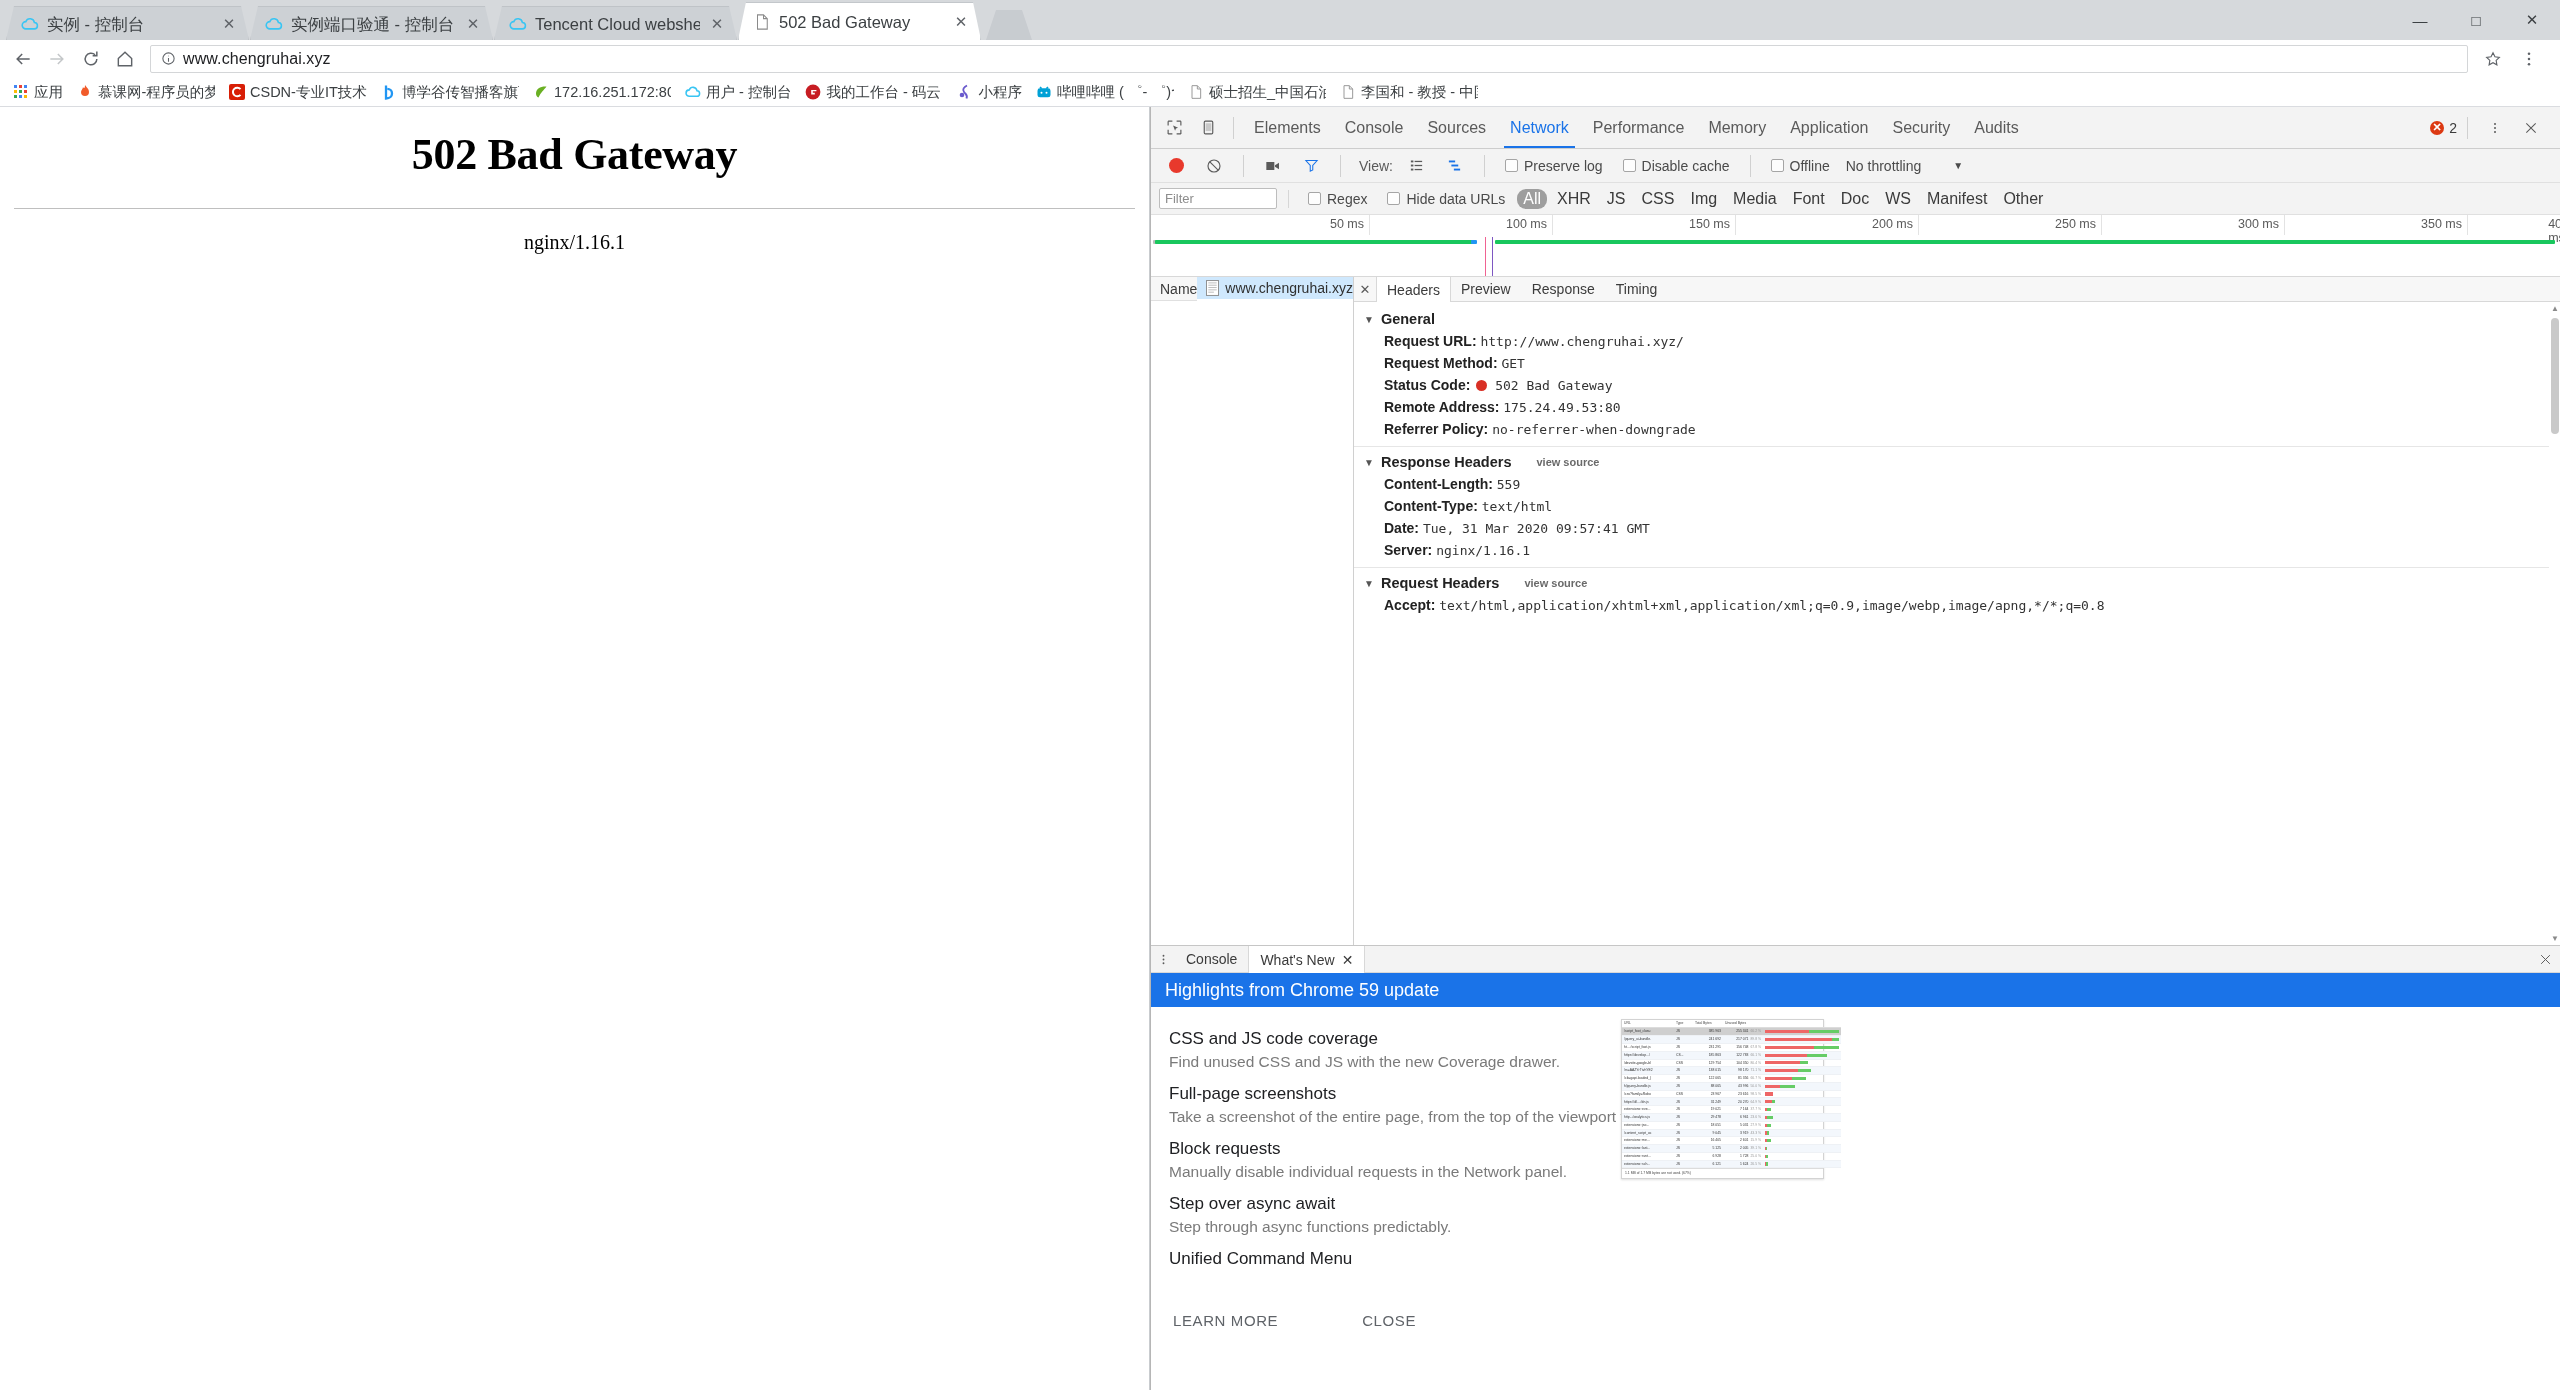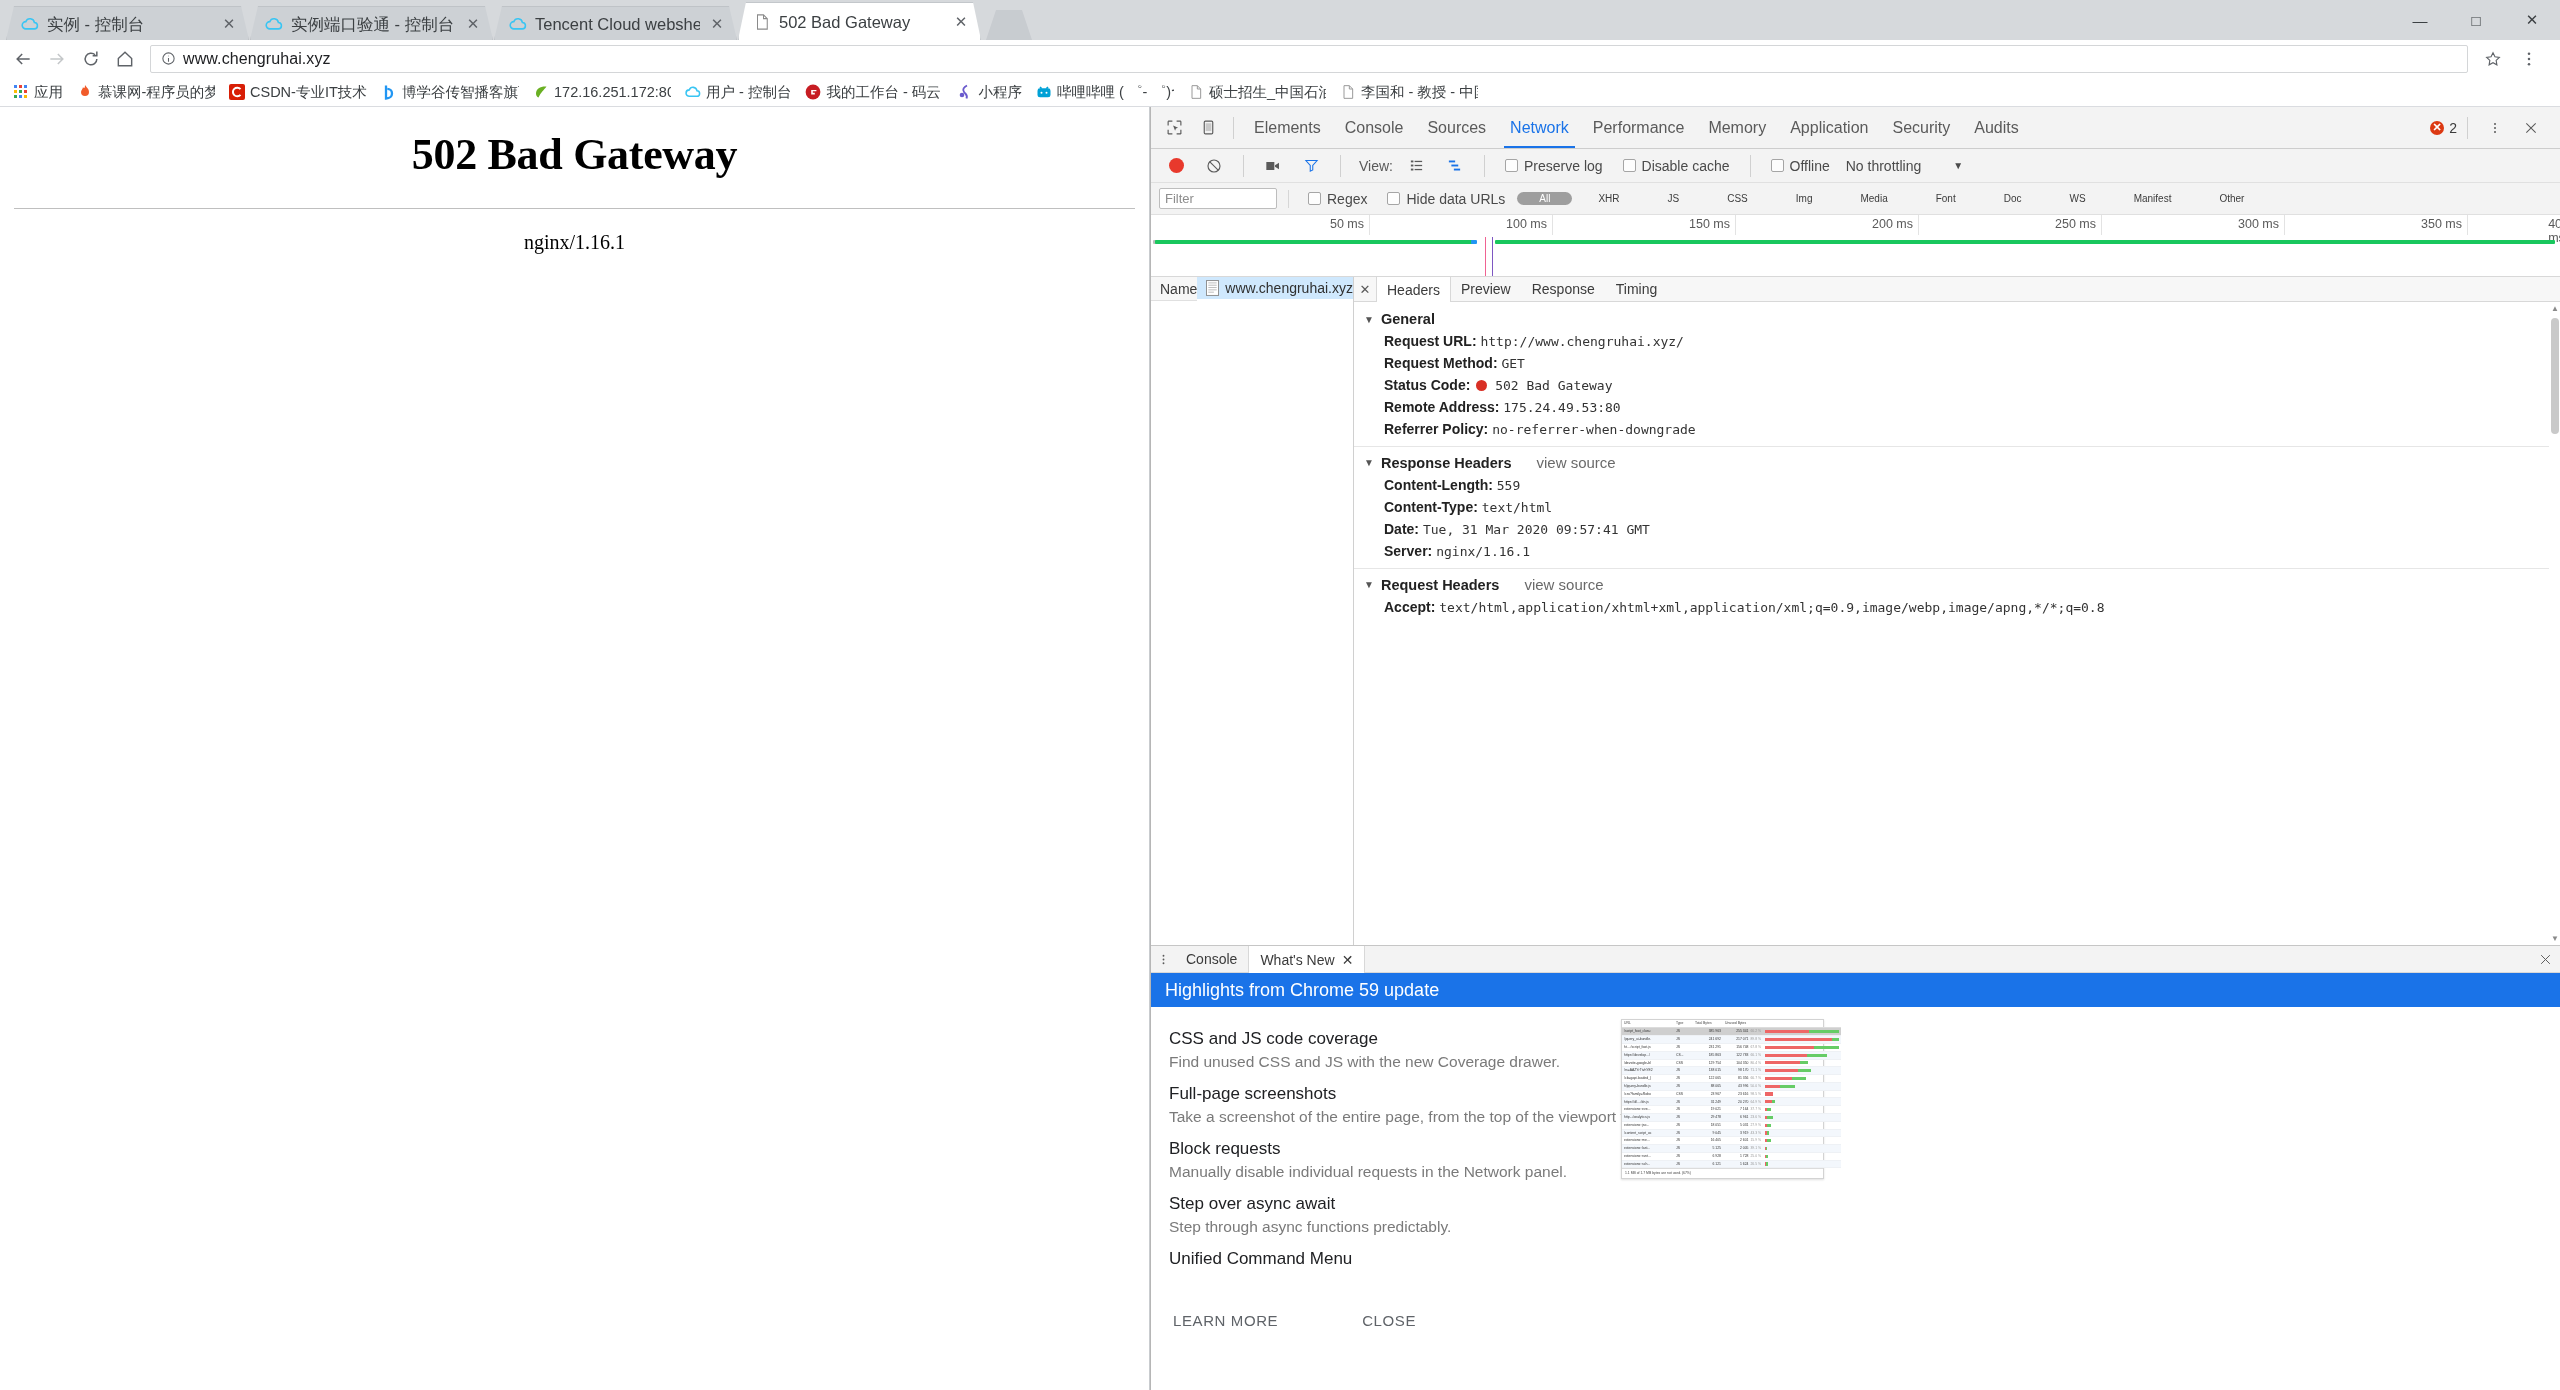--- a/index.html
+++ b/index.html
@@ -169,21 +169,21 @@
   .dt-filterbar {
     height: 32px; border-bottom: 1px solid #e0e0e0;
     display: flex; align-items: center; padding: 0 8px; gap: 4px;
     background: #f3f3f3;
   }
   .filter-input {
     width: 118px; height: 21px; border: 1px solid #bdbdbd; background: #fff;
     font-size: 13px; color: #8d8d8d; padding: 0 5px; border-radius: 2px;
     display: flex; align-items: center;
   }
-  .ftype { font-size: 10px; color: #3b3b3b; padding: 1px 22px; border-radius: 9px; }
+  .ftype { font-size: 16px; color: #3b3b3b; padding: 1px 6px; border-radius: 9px; }
   .ftype.on { background: #9e9e9e; color: #fff; }
   .fsep { width: 1px; height: 18px; background: #d6d6d6; margin: 0 7px; }
 
   
   .dt-overview {
     height: 62px; background: #fff; border-bottom: 1px solid #d8d8d8;
     position: relative; overflow: hidden; padding-left: 28px;
   }
   .ov-ticklabels { position: relative; height: 20px; }
   .ov-tick { position: absolute; top: 2px; font-size: 12.5px; color: #5a5a5a;
@@ -235,21 +235,21 @@
   .dp-tab.sel { background: #fff; border-left: 1px solid #d8d8d8; border-right: 1px solid #d8d8d8; margin-bottom: -1px; padding-left: 10px; }
   .dp-body {
     flex: 1 1 auto; overflow: hidden; background: #fff; padding: 6px 0 0 0;
     position: relative; font-size: 14px;
   }
   .sec-title {
     display: flex; align-items: center; gap: 7px; padding: 3px 0 3px 10px;
     font-weight: bold; color: #222; font-size: 14.5px;
   }
   .sec-title .tri { font-size: 10px; color: #555; }
-  .viewsrc { font-weight: normal; color: #6a6a6a; margin-left: 18px; font-size: 15px; text-align: center; }
+  .viewsrc { font-weight: bold; color: #6a6a6a; margin-left: 18px; font-size: 11px; text-align: center; }
   .hdr-line { padding: 1.5px 0 1.5px 30px; line-height: 19px; white-space: nowrap; }
   .hdr-k { font-weight: bold; color: #222; }
   .hdr-v { font-family: "DejaVu Sans Mono", monospace; color: #333; font-size: 13px; }
   .rule { height: 1px; background: #e6e6e6; margin: 6px 0 4px 0; }
   .status-dot {
     display: inline-block; width: 11px; height: 11px; border-radius: 50%;
     background: #d93025; margin: 0 4px -1px 2px;
   }
   .dp-scrollbar {
     position: absolute; right: 0; top: 0; width: 11px; bottom: 0; background: #fff;

